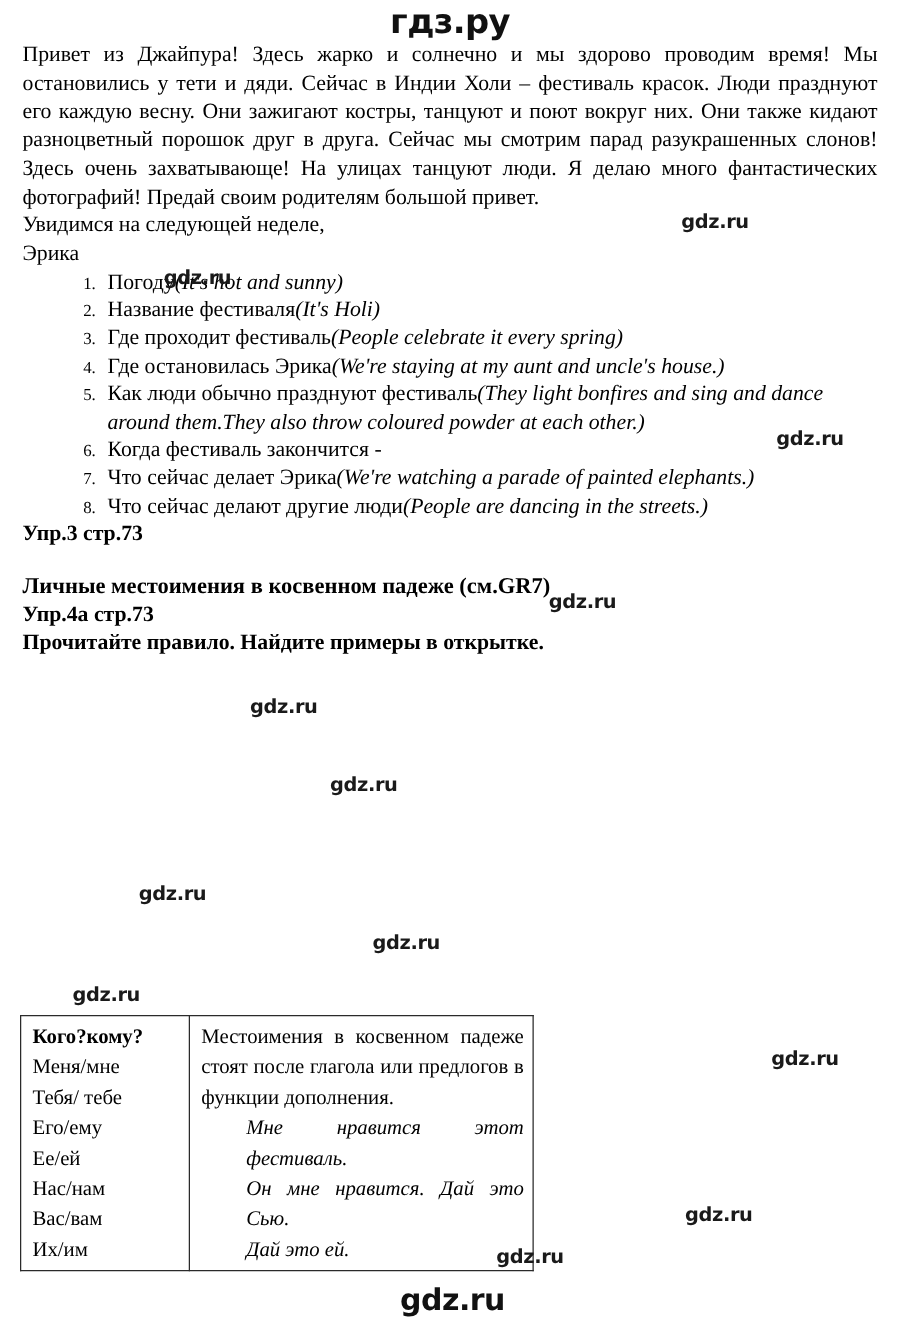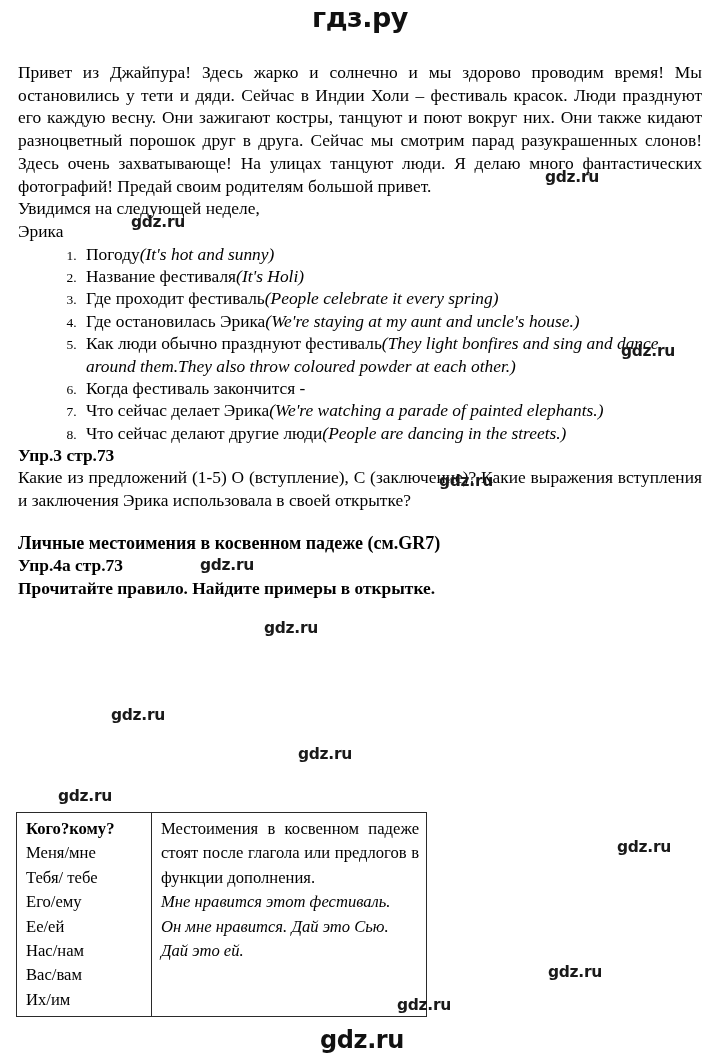--- a/index.html
+++ b/index.html
@@ -33,21 +33,21 @@
     font-weight: bold;
     font-size: 27px;
     letter-spacing: -0.5px;
     color: #111111;
   }
 
   
   .content {
     position: absolute;
     left: 18px;
-    top: 61px;
+    top: 32px;
     width: 684px;
   }
 
   p.para {
     margin: 0;
     font-size: 17.4px;
     line-height: 22.7px;
     text-align: justify;
     text-indent: 0;
   }
@@ -121,21 +121,21 @@
     border: 1.5px solid #2a2a2a;
     vertical-align: top;
     padding: 4px 7px 4px 9px;
     font-size: 16.6px;
     line-height: 24.4px;
   }
   td.col-left { width: 118px; }
   td.col-right { width: 258px; text-align: justify; }
   .cell-head { font-weight: bold; display: block; }
   .cell-row { display: block; }
-  .cell-ex { display: block; font-style: italic; }
+  .cell-ex { display: block; font-style: italic; margin-left: 36px; }
 
   
   .wm {
     position: absolute;
     font-family: "DejaVu Sans", sans-serif;
     font-weight: bold;
     font-size: 15.5px;
     letter-spacing: -0.3px;
     color: #1a1a1a;
     white-space: nowrap;
@@ -168,21 +168,20 @@
       <li><span>Название фестиваля</span><span class="en">(It's Holi)</span></li>
       <li><span>Где проходит фестиваль</span><span class="en">(People celebrate it every spring)</span></li>
       <li><span>Где остановилась Эрика</span><span class="en">(We're staying at my aunt and uncle's house.)</span></li>
       <li><span>Как люди обычно празднуют фестиваль</span><span class="en">(They light bonfires and sing and dance around them.They also throw coloured powder at each other.)</span></li>
       <li><span>Когда фестиваль закончится -</span><span class="en"></span></li>
       <li><span>Что сейчас делает Эрика</span><span class="en">(We're watching a parade of painted elephants.)</span></li>
       <li><span>Что сейчас делают другие люди</span><span class="en">(People are dancing in the streets.)</span></li>
     </ol>
 
     <h2 class="ex-head">Упр.3 стр.73</h2>
-    <div class="body-line">Какие из предложений (1-5) О (вступление), С (заключение)? Какие выражения вступления и заключения Эрика использовала в своей открытке?</div>
 
     <div style="height:20px"></div>
     <div class="rule-title">Личные местоимения в косвенном падеже (см.GR7)</div>
     <h2 class="ex-head">Упр.4а стр.73</h2>
     <div class="q-line">Прочитайте правило. Найдите примеры в открытке.</div>
 
   </div>
 
   <table class="pron-table">
     <tbody>

